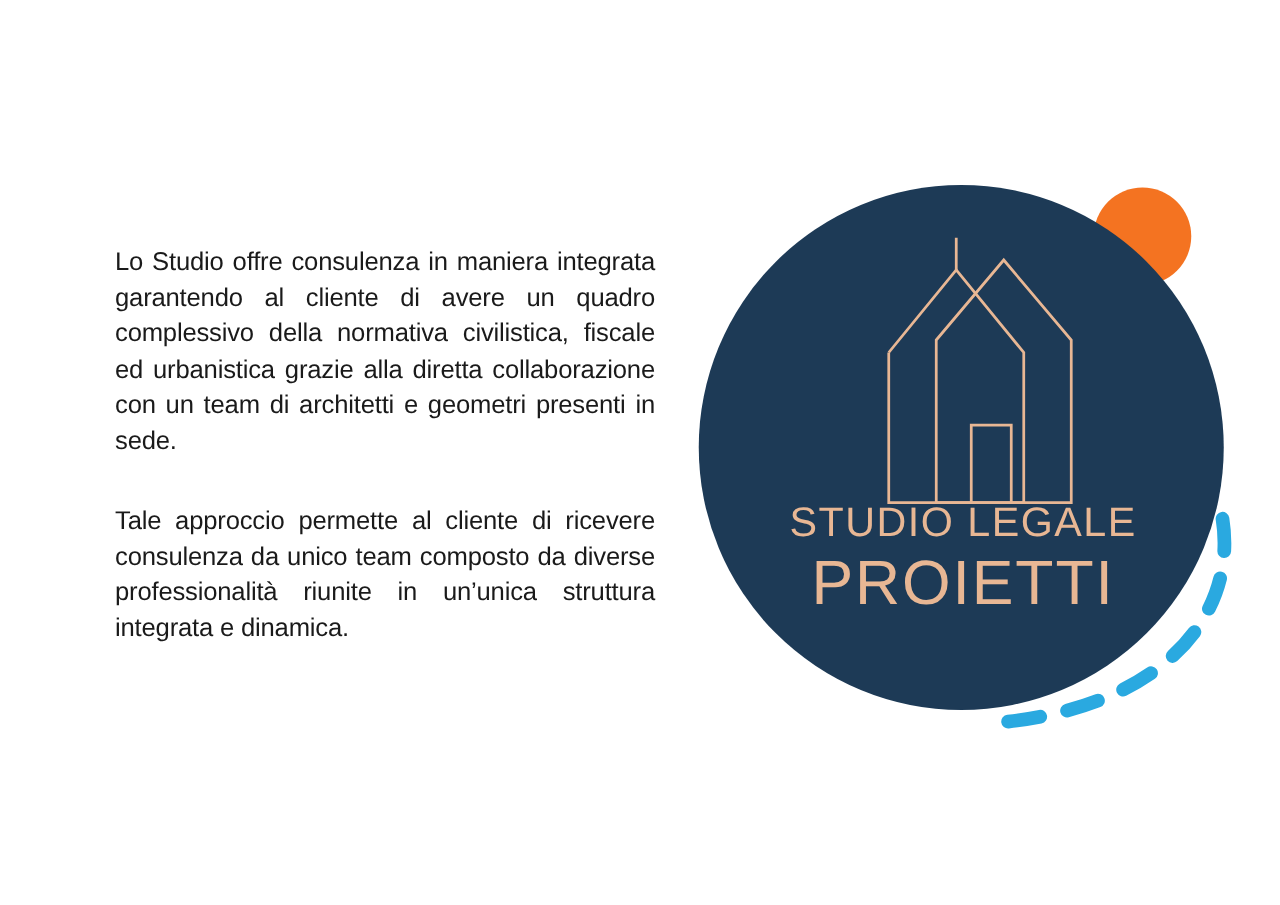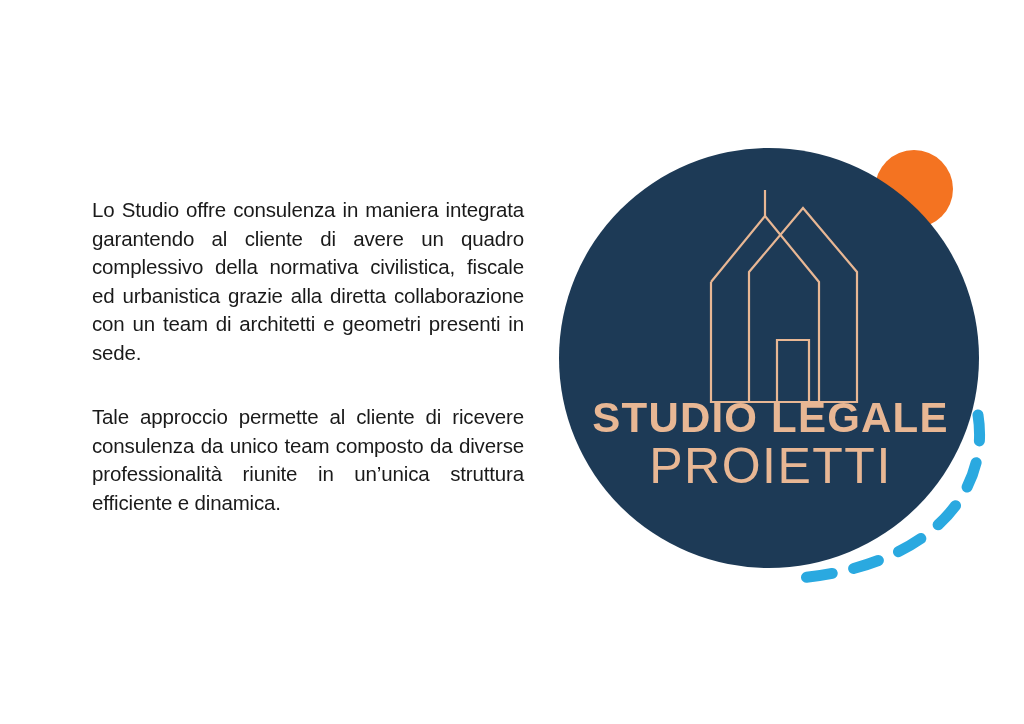--- a/index.html
+++ b/index.html
@@ -79,24 +79,24 @@
 
   .logo-text {
     position: absolute;
     left: 0;
     top: 268px;
     width: 445px;
     text-align: center;
     color: #e8b794;
   }
   .logo-line1 {
-    font-size: 42px;
+    font-size: 33px;
     letter-spacing: 1.2px;
     line-height: 40px;
-    font-weight: 700;
+    font-weight: 400;
   }
   .logo-line2 {
     font-size: 50px;
     letter-spacing: 1.5px;
     line-height: 56px;
     font-weight: 400;
   }
 
   
   .dashed-arc {
@@ -108,21 +108,21 @@
     pointer-events: none;
   }
 </style>
 </head>
 <body>
 
 <div class="slide">
 
   <div class="text-column">
     <p class="paragraph">Lo Studio offre consulenza in maniera integrata garantendo al cliente di avere un quadro complessivo della normativa civilistica, fiscale ed urbanistica grazie alla diretta collaborazione con un team di architetti e geometri presenti in sede.</p>
-    <p class="paragraph">Tale approccio permette al cliente di ricevere consulenza da unico team composto da diverse professionalità riunite in un’unica struttura efficiente e dinamica.</p>
+    <p class="paragraph">Tale approccio permette al cliente di ricevere consulenza da unico team composto da diverse professionalità riunite in un’unica struttura integrata e dinamica.</p>
   </div>
 
   <div class="logo-area">
 
     <div class="orange-dot"></div>
 
     <div class="logo-circle">
 
       <span class="house-mark">
         <svg width="170" height="230" viewBox="0 0 170 230" fill="none" xmlns="http://www.w3.org/2000/svg">

